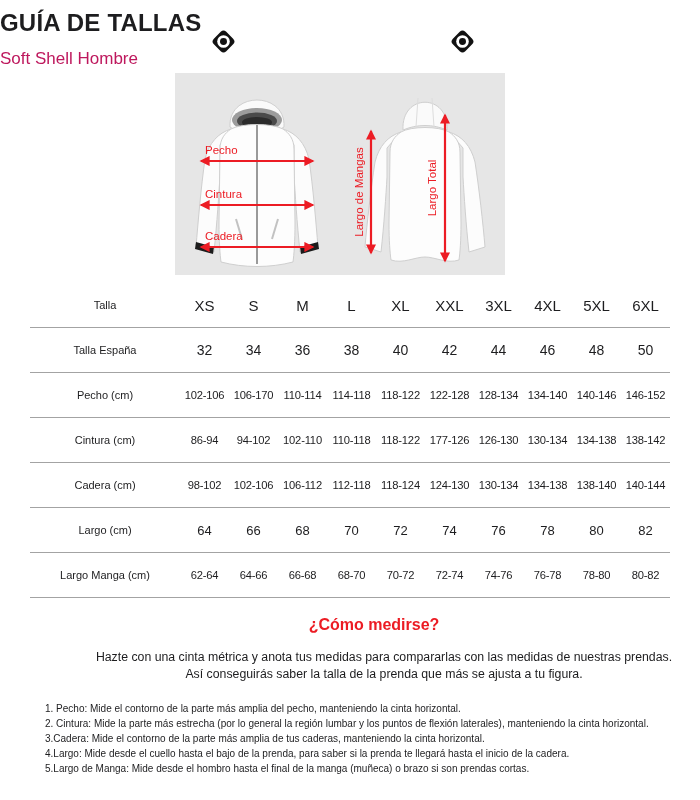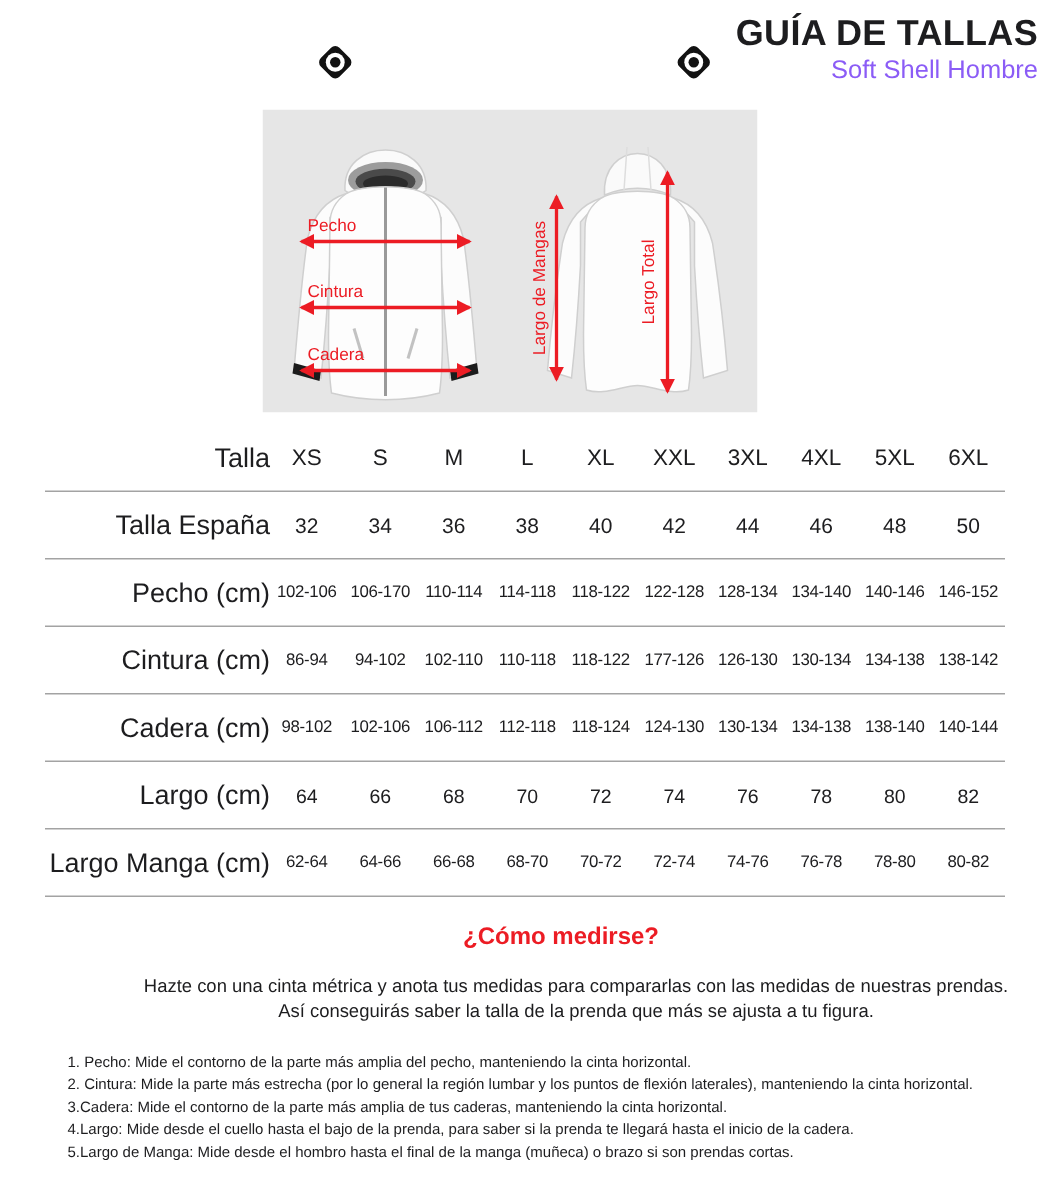--- a/index.html
+++ b/index.html
@@ -6,36 +6,36 @@
   html,body { width:700px; height:800px; }
   body {
     position:relative;
     background:#ffffff;
     font-family:"Liberation Sans", sans-serif;
     color:#1d1d1f;
     overflow:hidden;
   }
 
   
-  .header { position:absolute; top:0; left:0; width:692px; text-align:right; }
+  .header { position:absolute; top:0; left:0; width:692px; text-align:left; }
   .title { margin-top:9px; font-size:24px; font-weight:600; letter-spacing:0.2px; color:#1d1d1f; }
-  .subtitle { margin-top:0; font-size:17px; font-weight:400; color:#8b5cf6; }
+  .subtitle { margin-top:12px; font-size:17px; font-weight:400; color:#be185d; }
   .brand-icon { position:absolute; top:28px; width:27px; height:27px; }
   .brand-icon.left  { left:210px; }
   .brand-icon.right { left:449px; }
 
   
   .figure-wrap { position:absolute; left:175px; top:73px; width:370px; height:202px; }
   .figure-wrap svg { display:block; }
   .diag-label { font-family:"Liberation Sans", sans-serif; font-size:11.5px; fill:#ec1c24; }
 
   
   .size-table { position:absolute; left:30px; top:283px; width:640px; }
   .table-row { display:flex; align-items:center; height:45px; border-bottom:1px solid #a3a3a3; }
-  .row-label { width:150px; font-size:18px; text-align:right; white-space:nowrap; }
+  .row-label { width:150px; font-size:11px; text-align:center; white-space:nowrap; }
   .cell { flex:1; text-align:center; white-space:nowrap; }
   .row-header .cell { font-size:15px; }
   .row-large  .cell { font-size:14px; }
   .row-medium .cell { font-size:13px; }
   .row-small  .cell { font-size:11.2px; letter-spacing:-0.2px; }
 
   
   .howto { position:absolute; top:616px; left:0; width:700px; text-align:center;padding-left:48px; }
   .howto-title { font-size:16px; font-weight:600; color:#ec1c24; }
   .howto-intro { margin-top:15px; font-size:12.3px; line-height:17px; color:#1d1d1f;margin-left:20px; }

